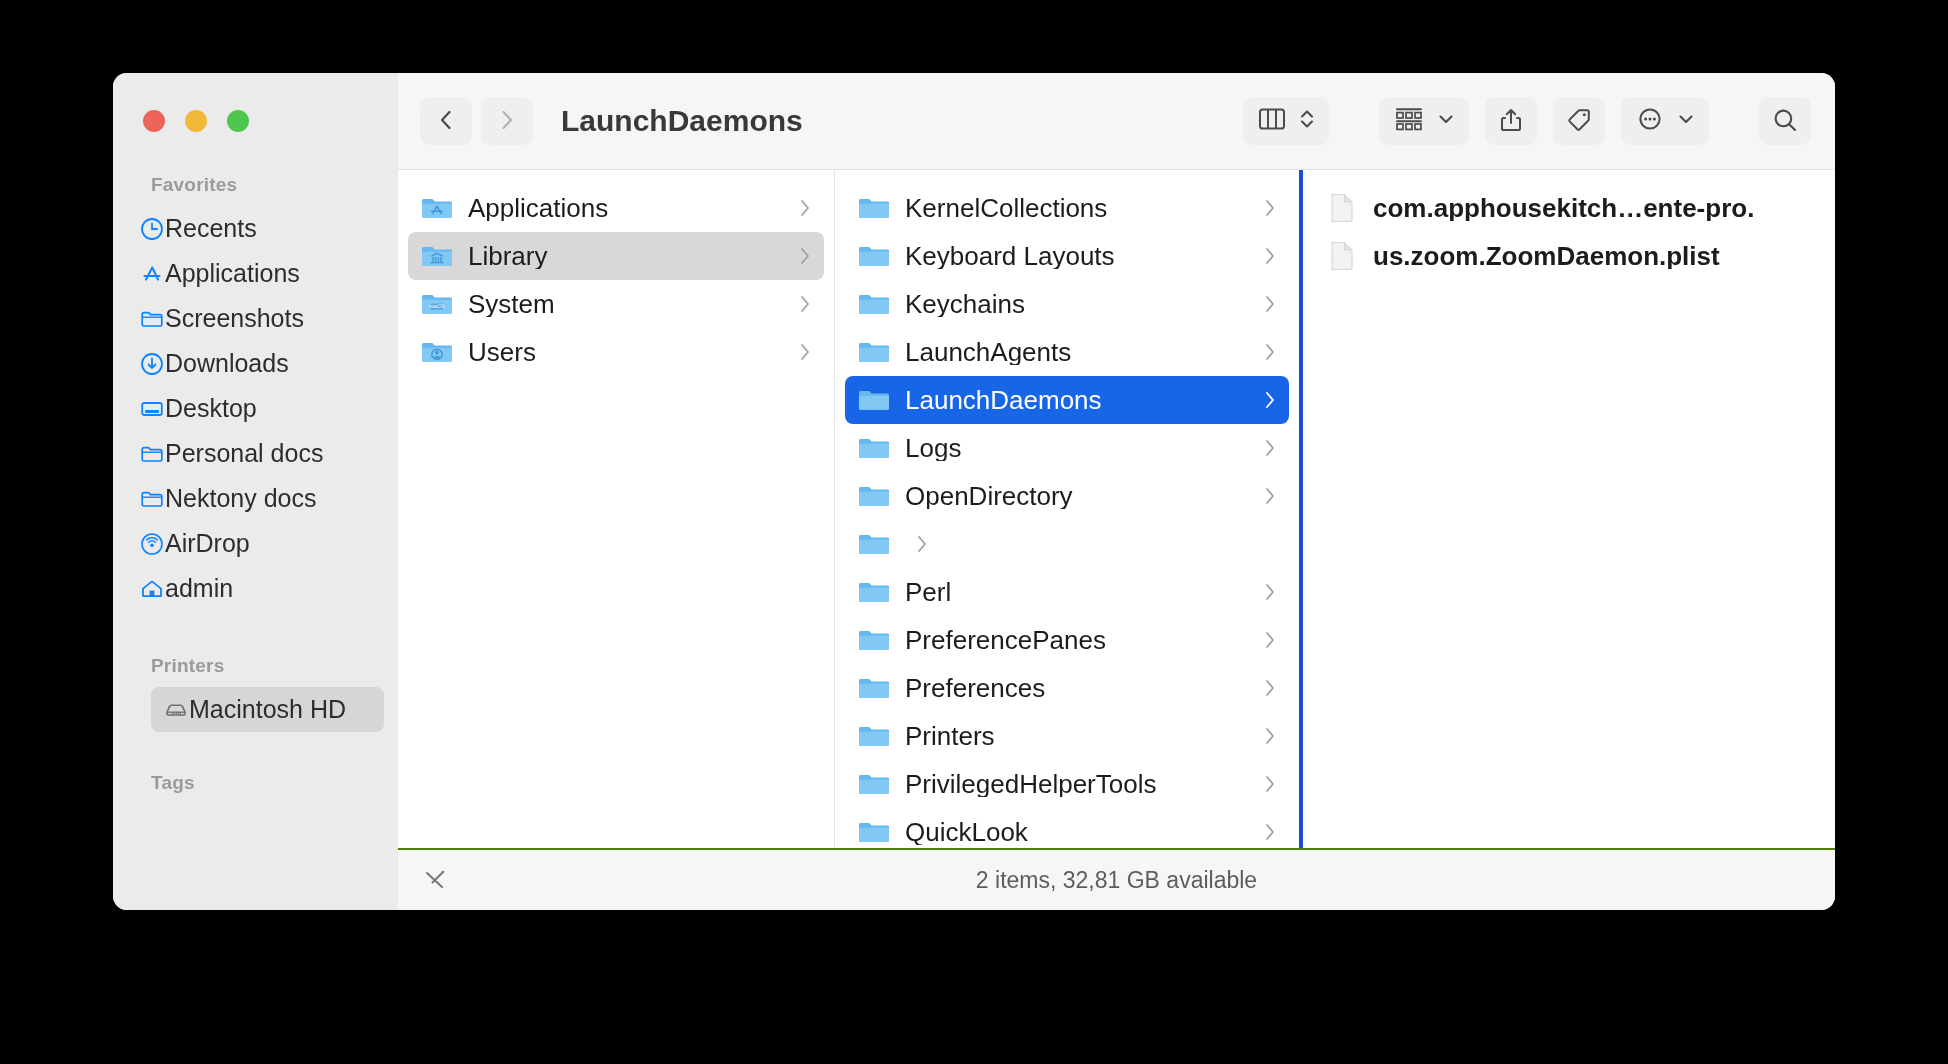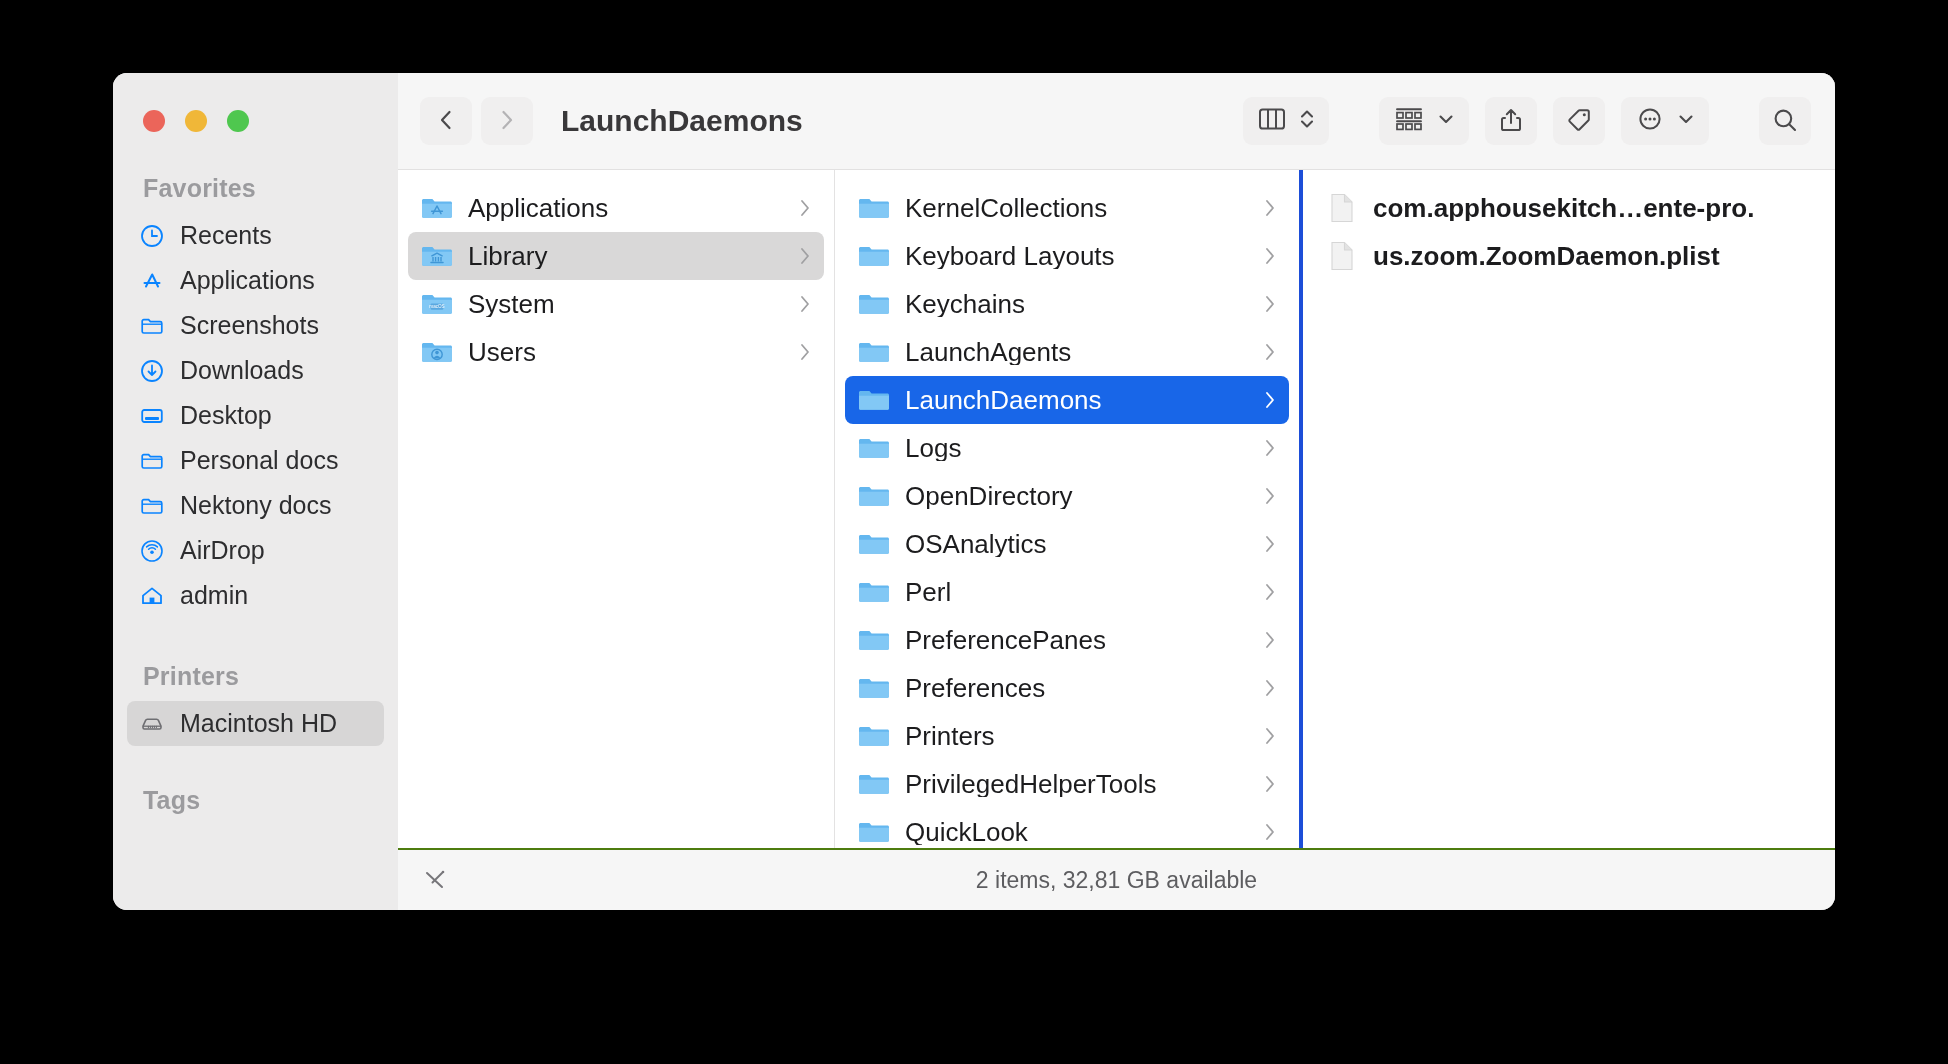--- a/index.html
+++ b/index.html
@@ -59,44 +59,43 @@
     width: 22px;
     height: 22px;
     border-radius: 50%;
     display: block;
   }
   .tl.red    { background: #eb655a; }
   .tl.yellow { background: #f0b738; }
   .tl.green  { background: #4fc74f; }
 
   .sb-section {
-    font-size: 25px;
+    font-size: 19px;
     font-weight: bold;
     color: #9b9b9e;
     padding: 0 0 0 30px;
-    margin: 0;
+    margin: 8px;
     letter-spacing: 0.2px;
   }
   .sb-section.favorites { margin-top: 42px; }
   .sb-section.locations { margin-top: 44px; }
   .sb-section.tags      { margin-top: 40px; }
 
   .sb-list { list-style: none; margin: 10px 0 0 0; padding: 0 14px; }
   .sb-item {
     display: flex;
     align-items: center;
-    gap: 15px;
     height: 45px;
     padding: 0 12px;
     border-radius: 8px;
     font-size: 25px;
     color: #2d2d2f;
     white-space: nowrap;
   }
-  .sb-item.selected { background: #d7d6d6; }
+  .sb-item.selected { background: #d7d6d6; margin-left: 24px; }
   .sb-icon {
     width: 26px;
     height: 26px;
     flex: 0 0 26px;
     display: flex;
     align-items: center;
     justify-content: center;
   }
   .sb-icon svg { display: block; }
   .sb-label { line-height: 1; }
@@ -652,21 +651,20 @@
                   </svg>
                 </span>
               </div>
               <div class="row">
                 <span class="ricon">
                   <svg width="34" height="28" viewBox="0 0 34 28" fill="none">
                     <path d="M2 6.4C2 5.6 2.7 4.9 3.5 4.9H12.4L14.6 7.4H30.5C31.3 7.4 32 8.1 32 8.9V22.2C32 23 31.3 23.7 30.5 23.7H3.5C2.7 23.7 2 23 2 22.2V6.4Z" fill="#64b7ef"></path>
                     <path d="M2 9.8H32V22.2C32 23 31.3 23.7 30.5 23.7H3.5C2.7 23.7 2 23 2 22.2V9.8Z" fill="#82c8f5"></path>
                   </svg>
                 </span>
-                <span class="rname">OSAnalytics</span>
                 <span class="chev">
                   <svg width="14" height="22" viewBox="0 0 14 22" fill="none">
                     <path d="M4 4L10 11L4 18" stroke="currentColor" stroke-width="1.8" stroke-linecap="round" stroke-linejoin="round"></path>
                   </svg>
                 </span>
               </div>
               <div class="row">
                 <span class="ricon">
                   <svg width="34" height="28" viewBox="0 0 34 28" fill="none">
                     <path d="M2 6.4C2 5.6 2.7 4.9 3.5 4.9H12.4L14.6 7.4H30.5C31.3 7.4 32 8.1 32 8.9V22.2C32 23 31.3 23.7 30.5 23.7H3.5C2.7 23.7 2 23 2 22.2V6.4Z" fill="#64b7ef"></path>

